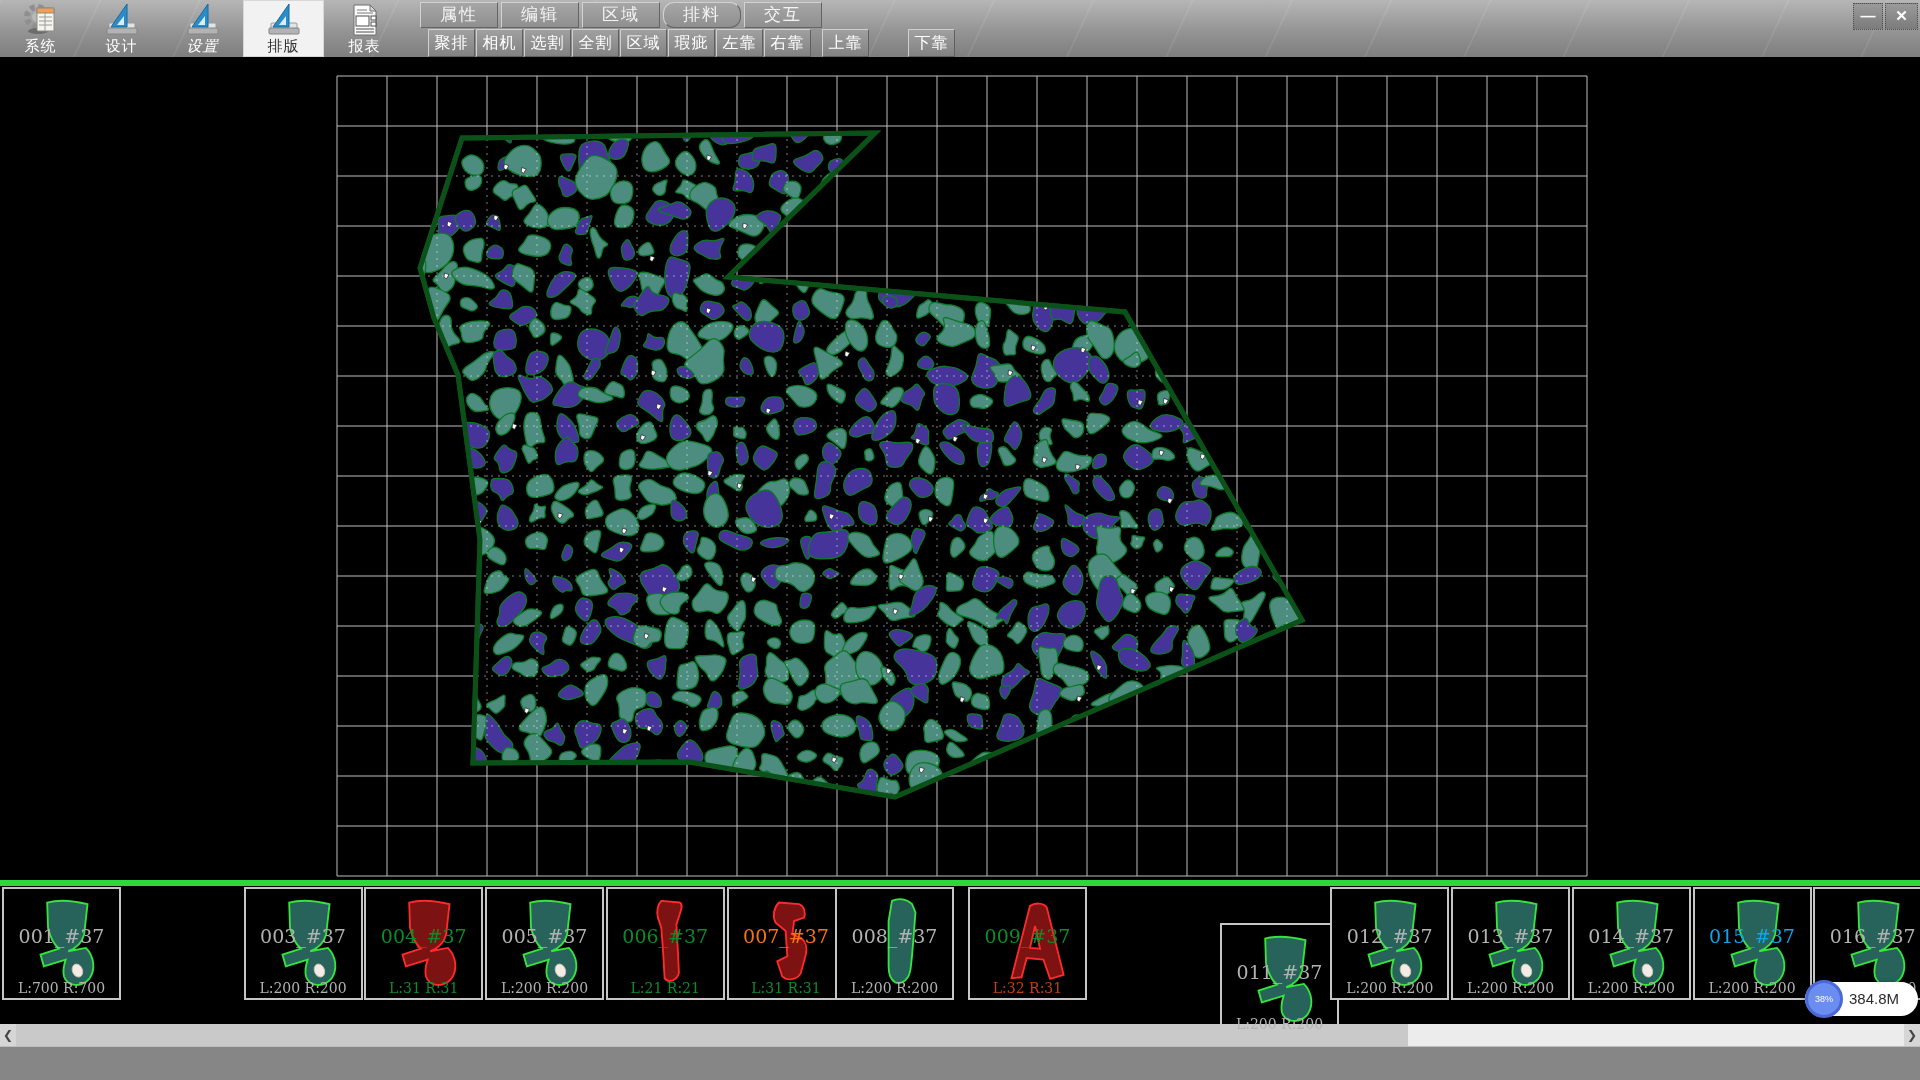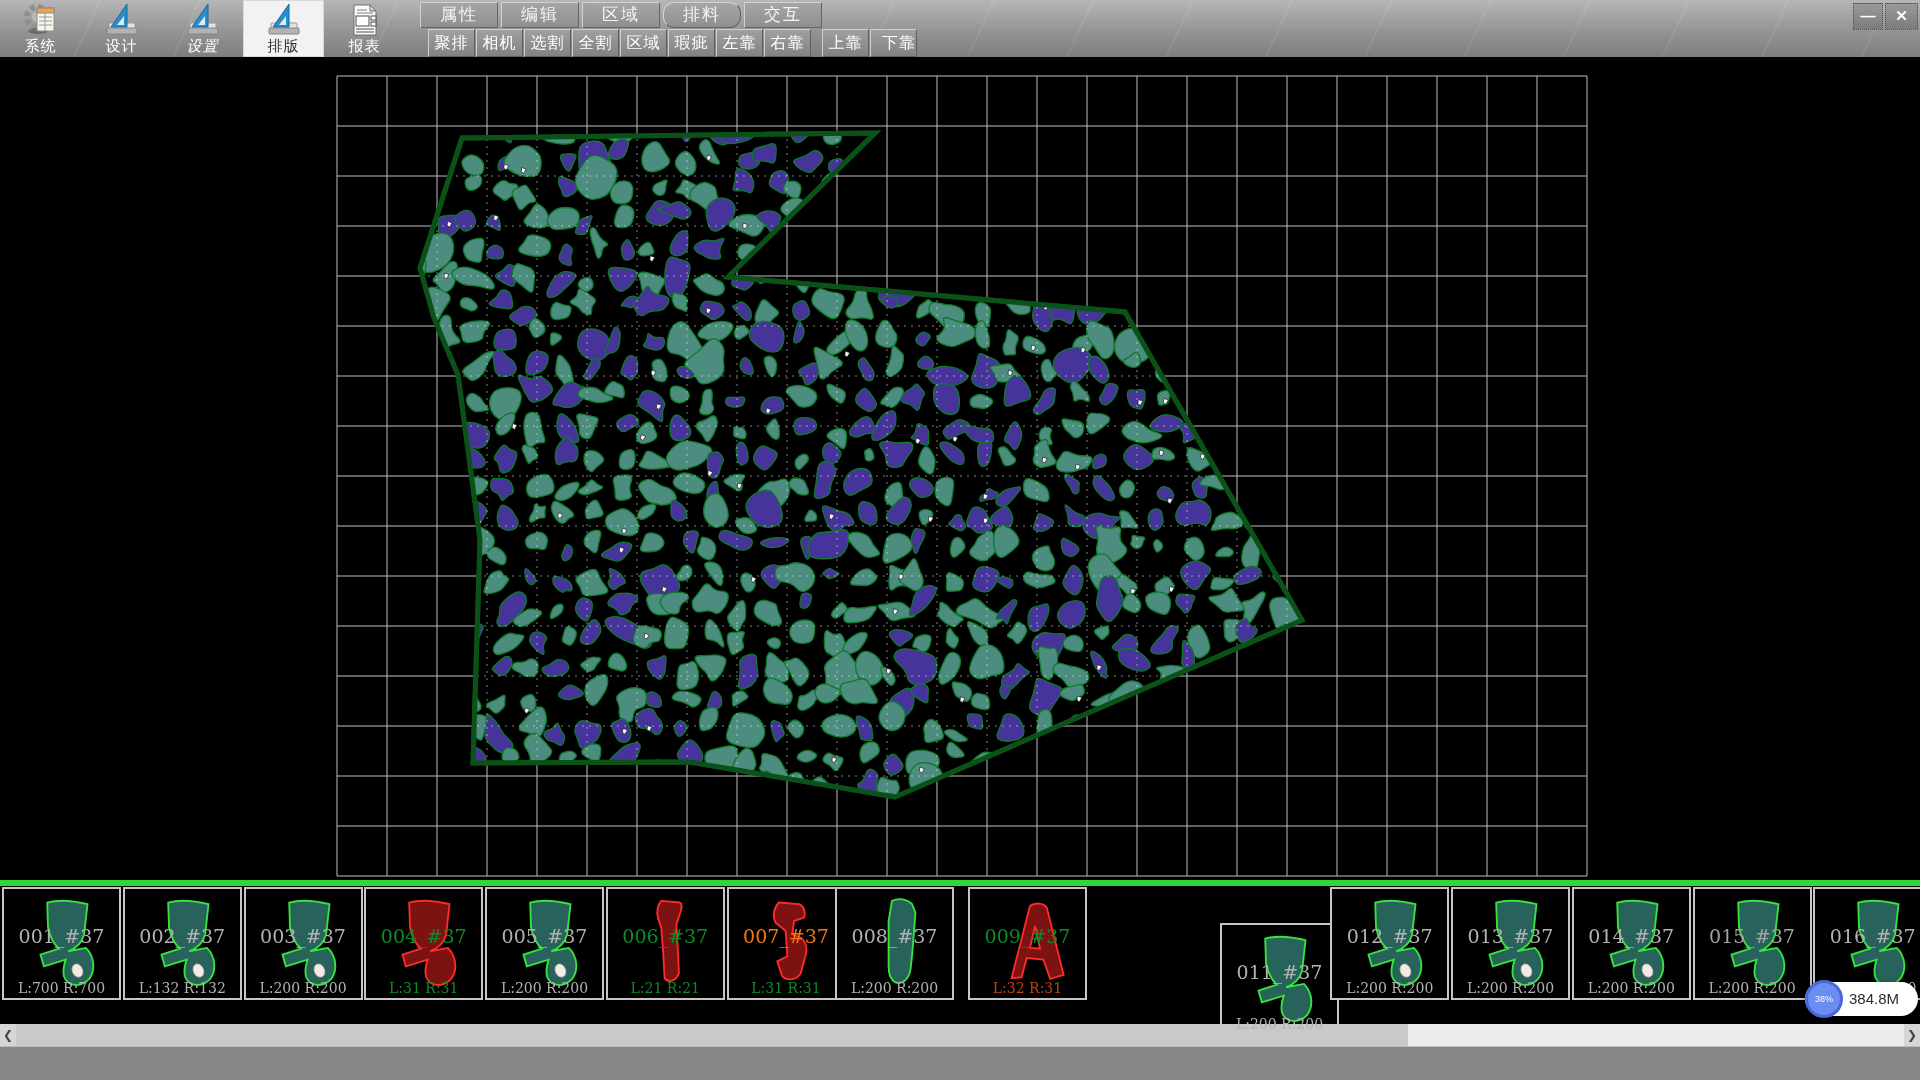--- a/index.html
+++ b/index.html
@@ -125,21 +125,21 @@
     <div id="tool-row">
         <div class="toolb" style="left: 428px; width: 45px;">聚排</div>
         <div class="toolb" style="left: 476px; width: 45px;">相机</div>
         <div class="toolb" style="left: 524px; width: 45px;">选割</div>
         <div class="toolb" style="left: 572px; width: 45px;">全割</div>
         <div class="toolb" style="left: 620px; width: 45px;">区域</div>
         <div class="toolb" style="left: 668px; width: 45px;">瑕疵</div>
         <div class="toolb" style="left: 716px; width: 45px;">左靠</div>
         <div class="toolb" style="left: 764px; width: 45px;">右靠</div>
         <div class="toolb" style="left: 822px; width: 45px;">上靠</div>
-        <div class="toolb" style="left: 870px; width: 45px; text-align: right;">下靠</div>
+        <div class="toolb" style="left: 908px; width: 45px;">下靠</div>
       </div>
     <div class="winbtn" id="btn-min" style="left:1853px;width:28px;">—</div>
     <div class="winbtn" id="btn-close" style="left:1885px;width:31px;">✕</div>
   </div>
 
   <div id="canvas-wrap">
     <svg id="canvas-svg" width="1920" height="823" viewBox="0 57 1920 823">
         <rect x="0" y="57" width="1920" height="823" fill="#000"></rect>
         <g stroke="#d4d4d4" stroke-width="1" opacity="0.9">
           <line x1="337" y1="76" x2="337" y2="876"></line>
@@ -803,115 +803,107 @@
 
   <div id="strip">
       <div class="cell" style="left: 2px;">
         <svg viewBox="0 0 100 110">
          <path d="M30,8 C45,4 62,6 78,10 L74,46 C71,57 63,63 55,66 L76,62 C86,72 88,88 80,99 C70,110 54,108 50,96 C48,88 50,82 52,76 L26,84 L22,70 L44,63 C36,56 33,47 31,38 Z" fill="#27635a" stroke="#35e53c" stroke-width="2.2" fill-rule="evenodd"></path>
           <ellipse cx="66" cy="89" rx="6" ry="8" transform="rotate(-22 66 89)" fill="#f2ece4" stroke="#c9c0b2"></ellipse>
        </svg>
        <div class="nm" style="color:#b2b2b2">001_#37</div>
        <div class="lr" style="color:#b2b2b2">L:700 R:700</div>
       </div>
-      <div class="cell" style="left: 122.75px;">
+      <div class="cell" style="left: 243.5px;">
         <svg viewBox="0 0 100 110">
          <path d="M30,8 C45,4 62,6 78,10 L74,46 C71,57 63,63 55,66 L76,62 C86,72 88,88 80,99 C70,110 54,108 50,96 C48,88 50,82 52,76 L26,84 L22,70 L44,63 C36,56 33,47 31,38 Z" fill="#27635a" stroke="#35e53c" stroke-width="2.2" fill-rule="evenodd"></path>
           <ellipse cx="66" cy="89" rx="6" ry="8" transform="rotate(-22 66 89)" fill="#f2ece4" stroke="#c9c0b2"></ellipse>
        </svg>
-       <div class="nm" style="color:#b2b2b2">002_#37</div>
-       <div class="lr" style="color:#b2b2b2">L:132 R:132</div>
-      </div>
-      <div class="cell" style="left: 243.5px;">
+       <div class="nm" style="color:#b2b2b2">003_#37</div>
+       <div class="lr" style="color:#b2b2b2">L:200 R:200</div>
+      </div>
+      <div class="cell" style="left: 364.25px;">
+        <svg viewBox="0 0 100 110">
+         <path d="M30,8 C45,4 62,6 78,10 L74,46 C71,57 63,63 55,66 L76,62 C86,72 88,88 80,99 C70,110 54,108 50,96 C48,88 50,82 52,76 L26,84 L22,70 L44,63 C36,56 33,47 31,38 Z" fill="#7d1212" stroke="#ff2a2a" stroke-width="2.2" fill-rule="evenodd"></path>
+       </svg>
+       <div class="nm" style="color:#0c8c28">004_#37</div>
+       <div class="lr" style="color:#0c8c28">L:31 R:31</div>
+      </div>
+      <div class="cell" style="left: 485px;">
         <svg viewBox="0 0 100 110">
          <path d="M30,8 C45,4 62,6 78,10 L74,46 C71,57 63,63 55,66 L76,62 C86,72 88,88 80,99 C70,110 54,108 50,96 C48,88 50,82 52,76 L26,84 L22,70 L44,63 C36,56 33,47 31,38 Z" fill="#27635a" stroke="#35e53c" stroke-width="2.2" fill-rule="evenodd"></path>
           <ellipse cx="66" cy="89" rx="6" ry="8" transform="rotate(-22 66 89)" fill="#f2ece4" stroke="#c9c0b2"></ellipse>
        </svg>
-       <div class="nm" style="color:#b2b2b2">003_#37</div>
+       <div class="nm" style="color:#b2b2b2">005_#37</div>
        <div class="lr" style="color:#b2b2b2">L:200 R:200</div>
       </div>
-      <div class="cell" style="left: 364.25px;">
-        <svg viewBox="0 0 100 110">
-         <path d="M30,8 C45,4 62,6 78,10 L74,46 C71,57 63,63 55,66 L76,62 C86,72 88,88 80,99 C70,110 54,108 50,96 C48,88 50,82 52,76 L26,84 L22,70 L44,63 C36,56 33,47 31,38 Z" fill="#7d1212" stroke="#ff2a2a" stroke-width="2.2" fill-rule="evenodd"></path>
-       </svg>
-       <div class="nm" style="color:#0c8c28">004_#37</div>
+      <div class="cell" style="left: 605.75px;">
+        <svg viewBox="0 0 100 110">
+         <path d="M42,6 L64,8 C68,10 66,16 64,22 L60,34 L62,70 L63,92 C60,102 50,104 46,98 L44,64 L42,38 L38,26 C36,18 38,10 42,6 Z" fill="#7d1212" stroke="#ff2a2a" stroke-width="2.2" fill-rule="evenodd"></path>
+       </svg>
+       <div class="nm" style="color:#0c8c28">006_#37</div>
+       <div class="lr" style="color:#0c8c28">L:21 R:21</div>
+      </div>
+      <div class="cell" style="left: 726.5px;">
+        <svg viewBox="0 0 100 110">
+         <path d="M38,8 L62,10 C68,12 70,20 68,26 L56,30 L54,46 L64,50 C70,54 72,62 70,70 L64,92 C60,100 48,102 42,96 L36,78 L48,72 L46,42 L34,32 C30,24 32,14 38,8 Z" fill="#7d1212" stroke="#ff2a2a" stroke-width="2.2" fill-rule="evenodd"></path>
+       </svg>
+       <div class="nm" style="color:#f97316">007_#37</div>
        <div class="lr" style="color:#0c8c28">L:31 R:31</div>
       </div>
-      <div class="cell" style="left: 485px;">
+      <div class="cell" style="left: 835px; text-decoration: underline;">
+        <svg viewBox="0 0 100 110">
+         <path d="M44,6 C52,2 62,4 68,10 L72,20 C70,42 69,66 66,88 C64,100 56,106 48,103 C42,100 40,92 40,84 L40,30 Z" fill="#27635a" stroke="#35e53c" stroke-width="2.2" fill-rule="evenodd"></path>
+       </svg>
+       <div class="nm" style="color:#b2b2b2">008_#37</div>
+       <div class="lr" style="color:#b2b2b2">L:200 R:200</div>
+      </div>
+      <div class="cell" style="left: 968px;">
+        <svg viewBox="0 0 100 110">
+         <path d="M28,98 L50,12 C56,8 66,8 70,14 L90,94 L74,99 L66,76 L46,74 L40,97 Z M50,62 L62,63 L56,36 Z" fill="#7d1212" stroke="#ff2a2a" stroke-width="2.2" fill-rule="evenodd"></path>
+       </svg>
+       <div class="nm" style="color:#0c8c28">009_#37</div>
+       <div class="lr" style="color:#c2410c">L:32 R:31</div>
+      </div>
+      <div class="cell" style="left: 1220px; margin-top: 36px;">
+        <svg viewBox="0 0 100 110">
+         <path d="M30,8 C45,4 62,6 78,10 L74,46 C71,57 63,63 55,66 L76,62 C86,72 88,88 80,99 C70,110 54,108 50,96 C48,88 50,82 52,76 L26,84 L22,70 L44,63 C36,56 33,47 31,38 Z" fill="#27635a" stroke="#35e53c" stroke-width="2.2" fill-rule="evenodd"></path>
+       </svg>
+       <div class="nm" style="color:#b2b2b2">011_#37</div>
+       <div class="lr" style="color:#b2b2b2">L:200 R:200</div>
+      </div>
+      <div class="cell" style="left: 1330.25px;">
         <svg viewBox="0 0 100 110">
          <path d="M30,8 C45,4 62,6 78,10 L74,46 C71,57 63,63 55,66 L76,62 C86,72 88,88 80,99 C70,110 54,108 50,96 C48,88 50,82 52,76 L26,84 L22,70 L44,63 C36,56 33,47 31,38 Z" fill="#27635a" stroke="#35e53c" stroke-width="2.2" fill-rule="evenodd"></path>
           <ellipse cx="66" cy="89" rx="6" ry="8" transform="rotate(-22 66 89)" fill="#f2ece4" stroke="#c9c0b2"></ellipse>
        </svg>
-       <div class="nm" style="color:#b2b2b2">005_#37</div>
+       <div class="nm" style="color:#b2b2b2">012_#37</div>
        <div class="lr" style="color:#b2b2b2">L:200 R:200</div>
       </div>
-      <div class="cell" style="left: 605.75px;">
-        <svg viewBox="0 0 100 110">
-         <path d="M42,6 L64,8 C68,10 66,16 64,22 L60,34 L62,70 L63,92 C60,102 50,104 46,98 L44,64 L42,38 L38,26 C36,18 38,10 42,6 Z" fill="#7d1212" stroke="#ff2a2a" stroke-width="2.2" fill-rule="evenodd"></path>
-       </svg>
-       <div class="nm" style="color:#0c8c28">006_#37</div>
-       <div class="lr" style="color:#0c8c28">L:21 R:21</div>
-      </div>
-      <div class="cell" style="left: 726.5px;">
-        <svg viewBox="0 0 100 110">
-         <path d="M38,8 L62,10 C68,12 70,20 68,26 L56,30 L54,46 L64,50 C70,54 72,62 70,70 L64,92 C60,100 48,102 42,96 L36,78 L48,72 L46,42 L34,32 C30,24 32,14 38,8 Z" fill="#7d1212" stroke="#ff2a2a" stroke-width="2.2" fill-rule="evenodd"></path>
-       </svg>
-       <div class="nm" style="color:#f97316">007_#37</div>
-       <div class="lr" style="color:#0c8c28">L:31 R:31</div>
-      </div>
-      <div class="cell" style="left: 835px; text-decoration: underline;">
-        <svg viewBox="0 0 100 110">
-         <path d="M44,6 C52,2 62,4 68,10 L72,20 C70,42 69,66 66,88 C64,100 56,106 48,103 C42,100 40,92 40,84 L40,30 Z" fill="#27635a" stroke="#35e53c" stroke-width="2.2" fill-rule="evenodd"></path>
-       </svg>
-       <div class="nm" style="color:#b2b2b2">008_#37</div>
-       <div class="lr" style="color:#b2b2b2">L:200 R:200</div>
-      </div>
-      <div class="cell" style="left: 968px;">
-        <svg viewBox="0 0 100 110">
-         <path d="M28,98 L50,12 C56,8 66,8 70,14 L90,94 L74,99 L66,76 L46,74 L40,97 Z M50,62 L62,63 L56,36 Z" fill="#7d1212" stroke="#ff2a2a" stroke-width="2.2" fill-rule="evenodd"></path>
-       </svg>
-       <div class="nm" style="color:#0c8c28">009_#37</div>
-       <div class="lr" style="color:#c2410c">L:32 R:31</div>
-      </div>
-      <div class="cell" style="left: 1220px; margin-top: 36px;">
-        <svg viewBox="0 0 100 110">
-         <path d="M30,8 C45,4 62,6 78,10 L74,46 C71,57 63,63 55,66 L76,62 C86,72 88,88 80,99 C70,110 54,108 50,96 C48,88 50,82 52,76 L26,84 L22,70 L44,63 C36,56 33,47 31,38 Z" fill="#27635a" stroke="#35e53c" stroke-width="2.2" fill-rule="evenodd"></path>
-       </svg>
-       <div class="nm" style="color:#b2b2b2">011_#37</div>
-       <div class="lr" style="color:#b2b2b2">L:200 R:200</div>
-      </div>
-      <div class="cell" style="left: 1330.25px;">
+      <div class="cell" style="left: 1451px;">
         <svg viewBox="0 0 100 110">
          <path d="M30,8 C45,4 62,6 78,10 L74,46 C71,57 63,63 55,66 L76,62 C86,72 88,88 80,99 C70,110 54,108 50,96 C48,88 50,82 52,76 L26,84 L22,70 L44,63 C36,56 33,47 31,38 Z" fill="#27635a" stroke="#35e53c" stroke-width="2.2" fill-rule="evenodd"></path>
           <ellipse cx="66" cy="89" rx="6" ry="8" transform="rotate(-22 66 89)" fill="#f2ece4" stroke="#c9c0b2"></ellipse>
        </svg>
-       <div class="nm" style="color:#b2b2b2">012_#37</div>
+       <div class="nm" style="color:#b2b2b2">013_#37</div>
        <div class="lr" style="color:#b2b2b2">L:200 R:200</div>
       </div>
-      <div class="cell" style="left: 1451px;">
+      <div class="cell" style="left: 1571.75px;">
         <svg viewBox="0 0 100 110">
          <path d="M30,8 C45,4 62,6 78,10 L74,46 C71,57 63,63 55,66 L76,62 C86,72 88,88 80,99 C70,110 54,108 50,96 C48,88 50,82 52,76 L26,84 L22,70 L44,63 C36,56 33,47 31,38 Z" fill="#27635a" stroke="#35e53c" stroke-width="2.2" fill-rule="evenodd"></path>
           <ellipse cx="66" cy="89" rx="6" ry="8" transform="rotate(-22 66 89)" fill="#f2ece4" stroke="#c9c0b2"></ellipse>
        </svg>
-       <div class="nm" style="color:#b2b2b2">013_#37</div>
-       <div class="lr" style="color:#b2b2b2">L:200 R:200</div>
-      </div>
-      <div class="cell" style="left: 1571.75px;">
-        <svg viewBox="0 0 100 110">
-         <path d="M30,8 C45,4 62,6 78,10 L74,46 C71,57 63,63 55,66 L76,62 C86,72 88,88 80,99 C70,110 54,108 50,96 C48,88 50,82 52,76 L26,84 L22,70 L44,63 C36,56 33,47 31,38 Z" fill="#27635a" stroke="#35e53c" stroke-width="2.2" fill-rule="evenodd"></path>
-          <ellipse cx="66" cy="89" rx="6" ry="8" transform="rotate(-22 66 89)" fill="#f2ece4" stroke="#c9c0b2"></ellipse>
-       </svg>
        <div class="nm" style="color:#b2b2b2">014_#37</div>
        <div class="lr" style="color:#b2b2b2">L:200 R:200</div>
       </div>
       <div class="cell" style="left: 1692.5px;">
         <svg viewBox="0 0 100 110">
          <path d="M30,8 C45,4 62,6 78,10 L74,46 C71,57 63,63 55,66 L76,62 C86,72 88,88 80,99 C70,110 54,108 50,96 C48,88 50,82 52,76 L26,84 L22,70 L44,63 C36,56 33,47 31,38 Z" fill="#27635a" stroke="#35e53c" stroke-width="2.2" fill-rule="evenodd"></path>
        </svg>
-       <div class="nm" style="color:#a3a3a3">015_#37</div>
+       <div class="nm" style="color:#0ea5e9">015_#37</div>
        <div class="lr" style="color:#b2b2b2">L:200 R:200</div>
       </div>
       <div class="cell" style="left: 1813.25px;">
         <svg viewBox="0 0 100 110">
          <path d="M30,8 C45,4 62,6 78,10 L74,46 C71,57 63,63 55,66 L76,62 C86,72 88,88 80,99 C70,110 54,108 50,96 C48,88 50,82 52,76 L26,84 L22,70 L44,63 C36,56 33,47 31,38 Z" fill="#27635a" stroke="#35e53c" stroke-width="2.2" fill-rule="evenodd"></path>
        </svg>
        <div class="nm" style="color:#b2b2b2">016_#37</div>
        <div class="lr" style="color:#b2b2b2">L:200 R:200</div>
       </div>
     </div>

